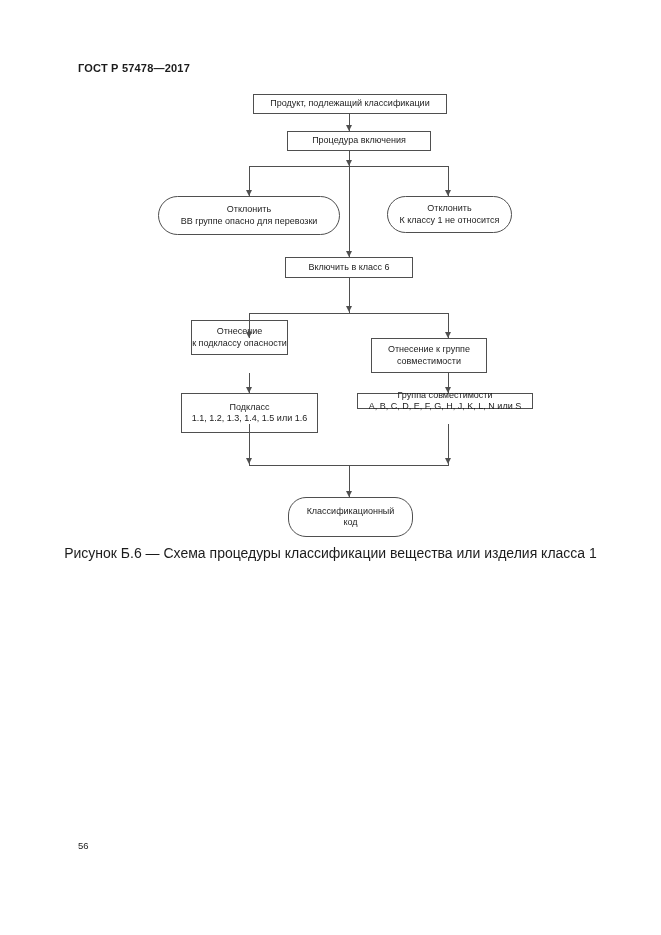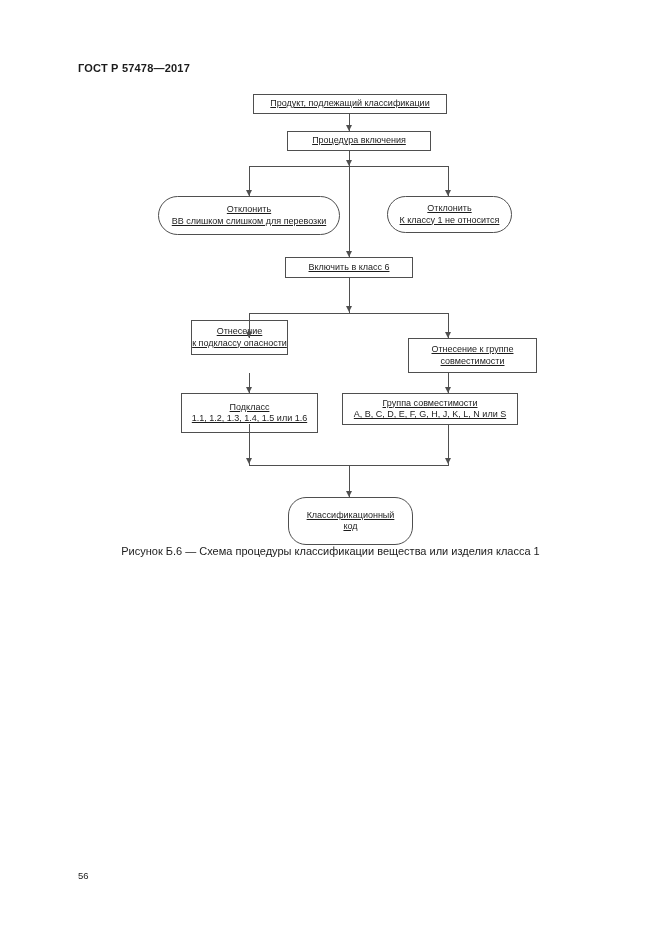--- a/index.html
+++ b/index.html
@@ -17,38 +17,38 @@
     overflow:hidden;
   }
   .hdr{
     position:absolute;left:78px;top:62px;
     font-size:11px;font-weight:bold;letter-spacing:.2px;
   }
   .node{
     position:absolute;box-sizing:border-box;
     display:flex;flex-direction:column;align-items:center;justify-content:center;
     border:1px solid var(--line);background:#fff;
-    font-size:9px;line-height:11.5px;text-align:left;white-space:nowrap;text-decoration:underline;
+    font-size:9px;line-height:11.5px;text-align:left;white-space:nowrap;
   }
   .round{border-radius:20px;}
   .ln{position:absolute;background:var(--line);}
   .v{width:1px;}
   .h{height:1px;}
   .arr{
     position:absolute;width:0;height:0;
     border-left:3.5px solid transparent;
     border-right:3.5px solid transparent;
     border-top:6px solid var(--line);
   }
   .caption{
     position:absolute;left:0;top:545px;width:661px;
-    text-align:center;font-size:11px;
+    text-align:center;font-size:14px;
   }
   .pagenum{
-    position:absolute;left:78px;top:840px;font-size:9.5px;margin-top:30px;
+    position:absolute;left:78px;top:840px;font-size:9.5px;
   }
 </style>
 </head>
 <body>
 
 <div class="page">
 
   <div class="hdr">ГОСТ Р 57478—2017</div>
 
   <div>
@@ -56,53 +56,53 @@
     <div class="node" style="left:253px;top:94px;width:194px;height:20px">
       <span>Продукт, подлежащий классификации</span>
     </div>
 
     <div class="node" style="left:287px;top:131px;width:144px;height:20px">
       <span>Процедура включения</span>
     </div>
 
     <div class="node round" style="left:158px;top:196px;width:182px;height:39px;border-radius:19.5px">
       <span>Отклонить</span>
-      <span>ВВ слишком слишком для перевозки</span>
+      <span>ВВ группе опасно для перевозки</span>
     </div>
 
     <div class="node round" style="left:387px;top:196px;width:125px;height:37px;border-radius:18.5px">
       <span>Отклонить</span>
       <span>К классу 1 не относится</span>
     </div>
 
     <div class="node" style="left:285px;top:257px;width:128px;height:21px">
       <span>Включить в класс 6</span>
     </div>
 
     <div class="node" style="left:191px;top:320px;width:97px;height:35px">
       <span>Отнесение</span>
       <span>к подклассу опасности</span>
     </div>
 
-    <div class="node" style="left:408px;top:338px;width:129px;height:35px">
+    <div class="node" style="left:371px;top:338px;width:116px;height:35px">
       <span>Отнесение к группе</span>
       <span>совместимости</span>
     </div>
 
     <div class="node" style="left:181px;top:393px;width:137px;height:40px">
       <span>Подкласс</span>
       <span>1.1, 1.2, 1.3, 1.4, 1.5 или 1.6</span>
     </div>
 
-    <div class="node" style="left:342px;top:393px;width:176px;height:32px">
+    <div class="node" style="left:357px;top:393px;width:176px;height:16px">
       <span>Группа совместимости</span>
       <span>A, B, C, D, E, F, G, H, J, K, L, N или S</span>
     </div>
 
-    <div class="node round" style="left:288px;top:497px;width:125px;height:48px;border-radius:18px">
+    <div class="node round" style="left:288px;top:497px;width:125px;height:40px;border-radius:18px">
       <span>Классификационный</span>
       <span>код</span>
     </div>
 
     <div>
       <div class="ln v" style="left:349px;top:113px;height:18px"></div>
       <div class="ln v" style="left:349px;top:151px;height:106px"></div>
       <div class="ln h" style="left:249px;top:166px;width:200px"></div>
       <div class="ln v" style="left:249px;top:166px;height:30px"></div>
       <div class="ln v" style="left:448px;top:166px;height:30px"></div>

